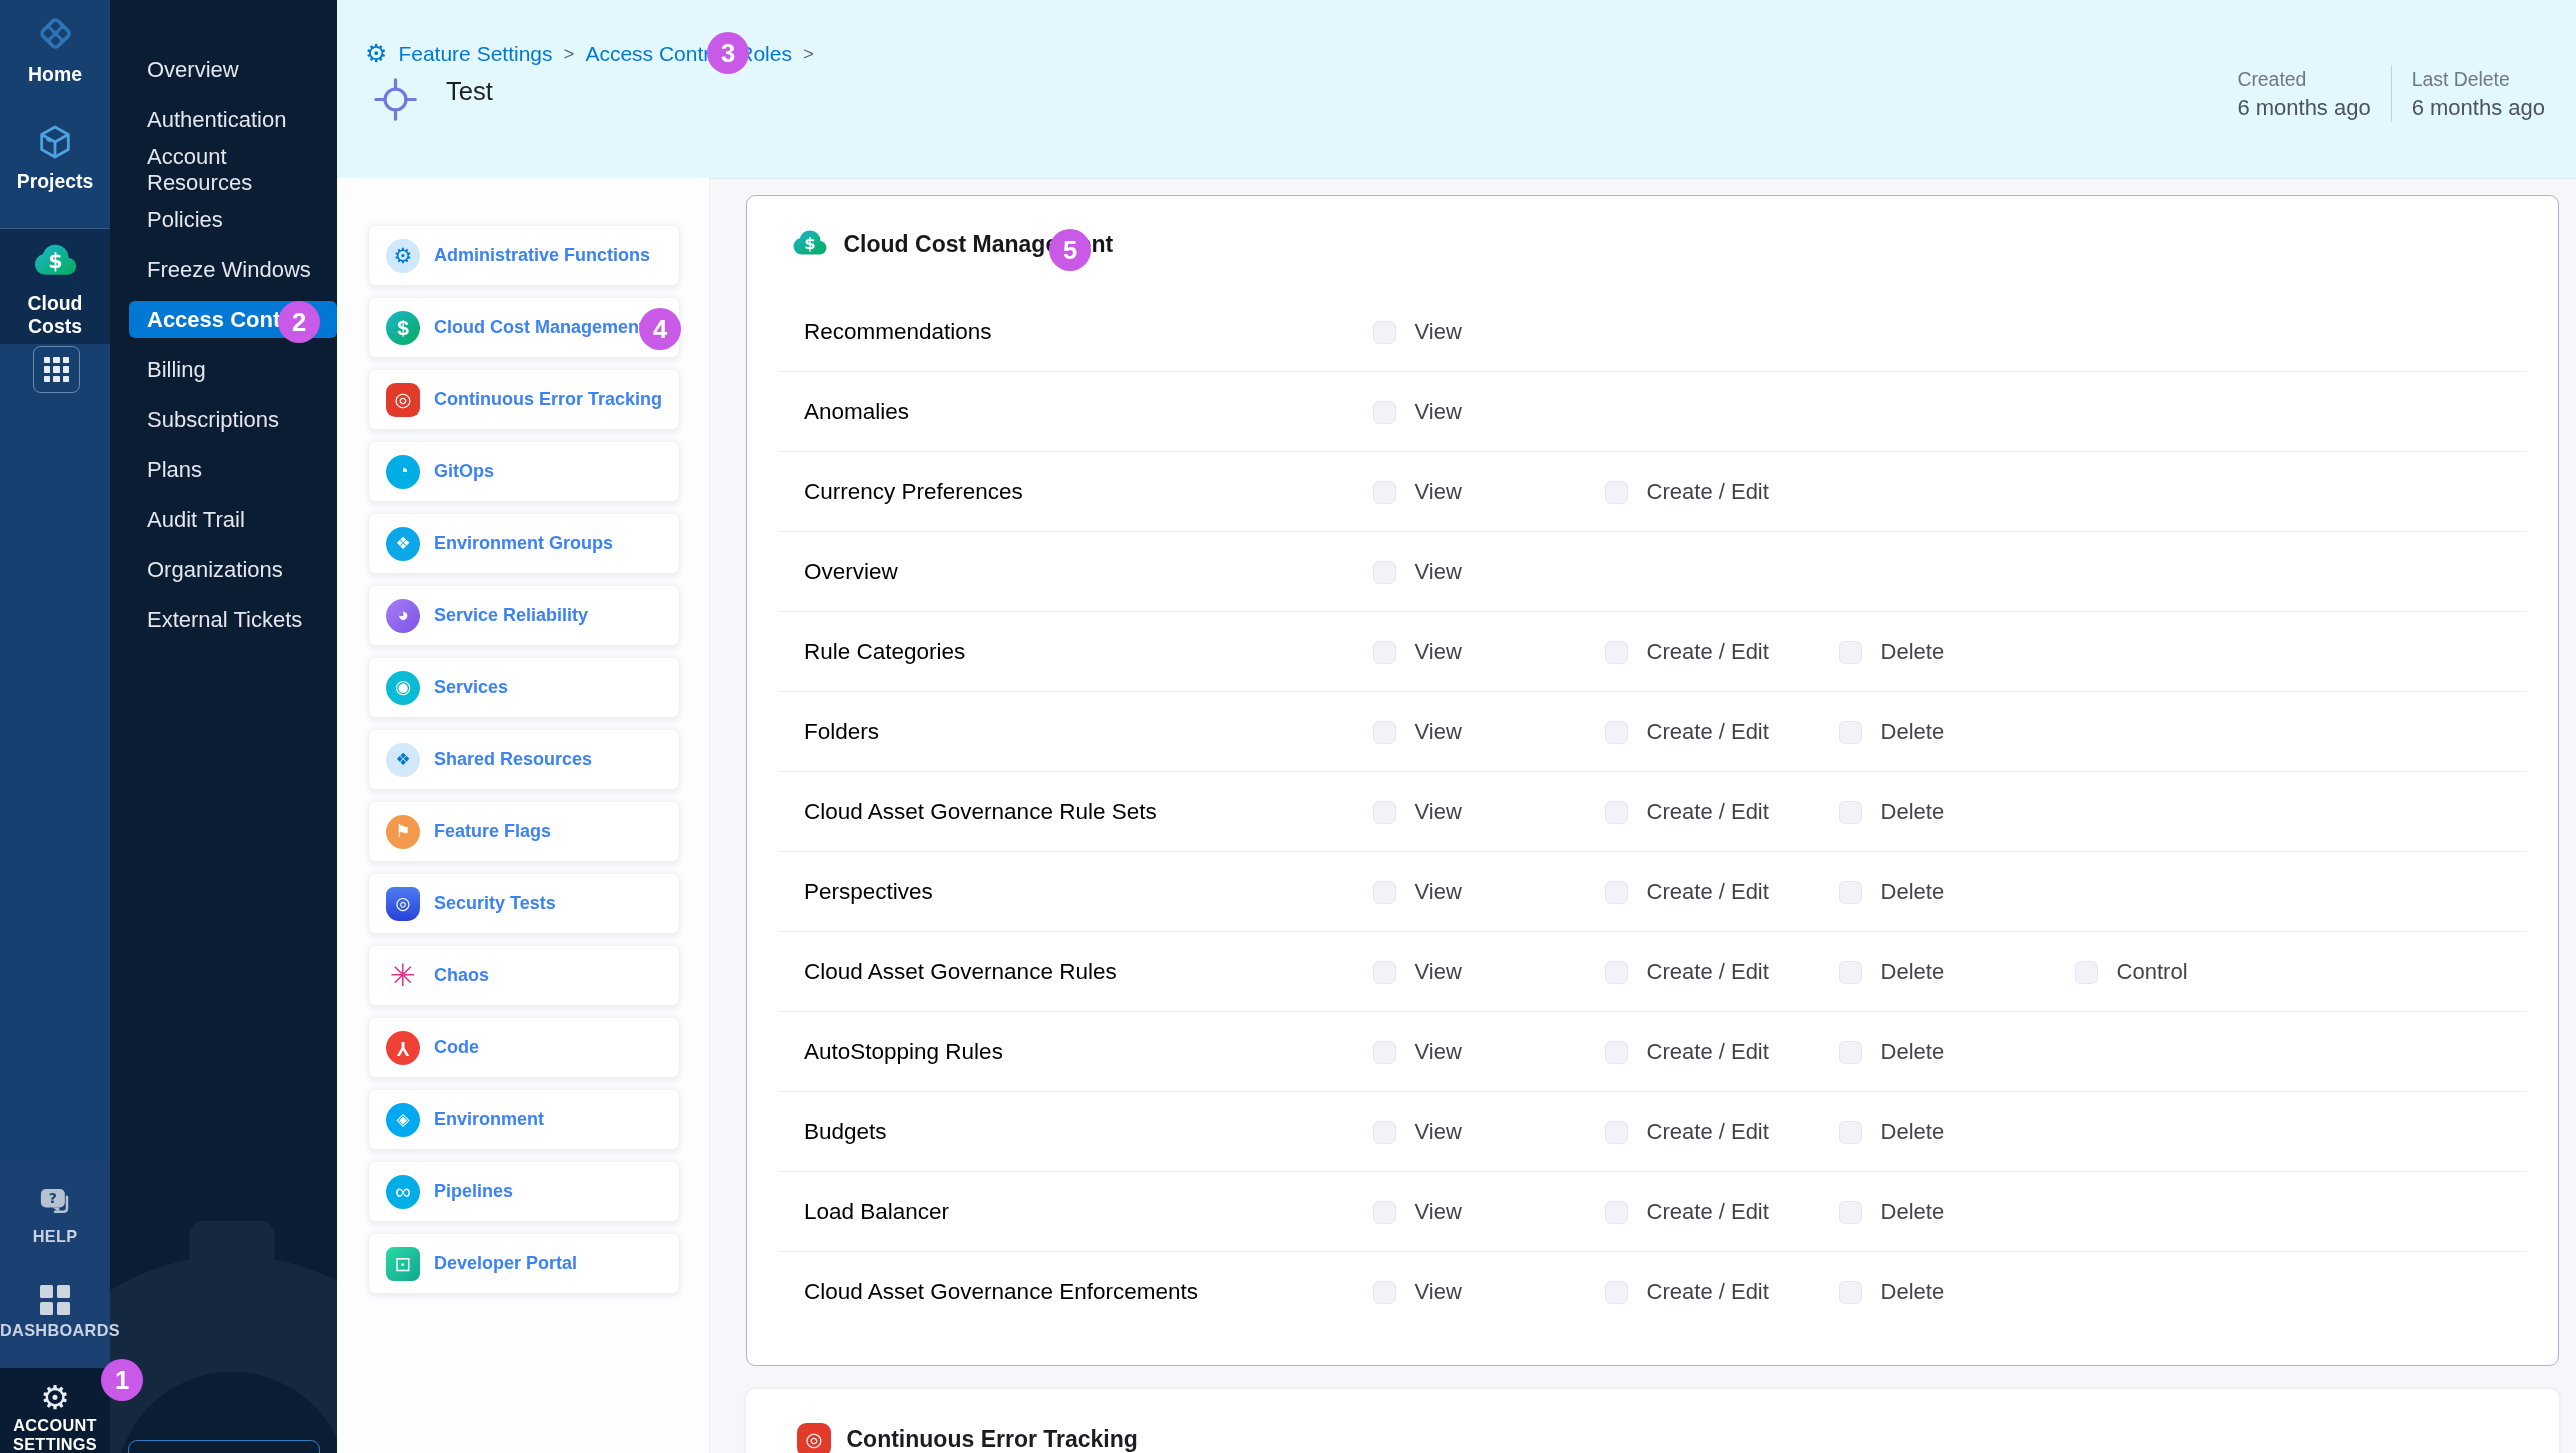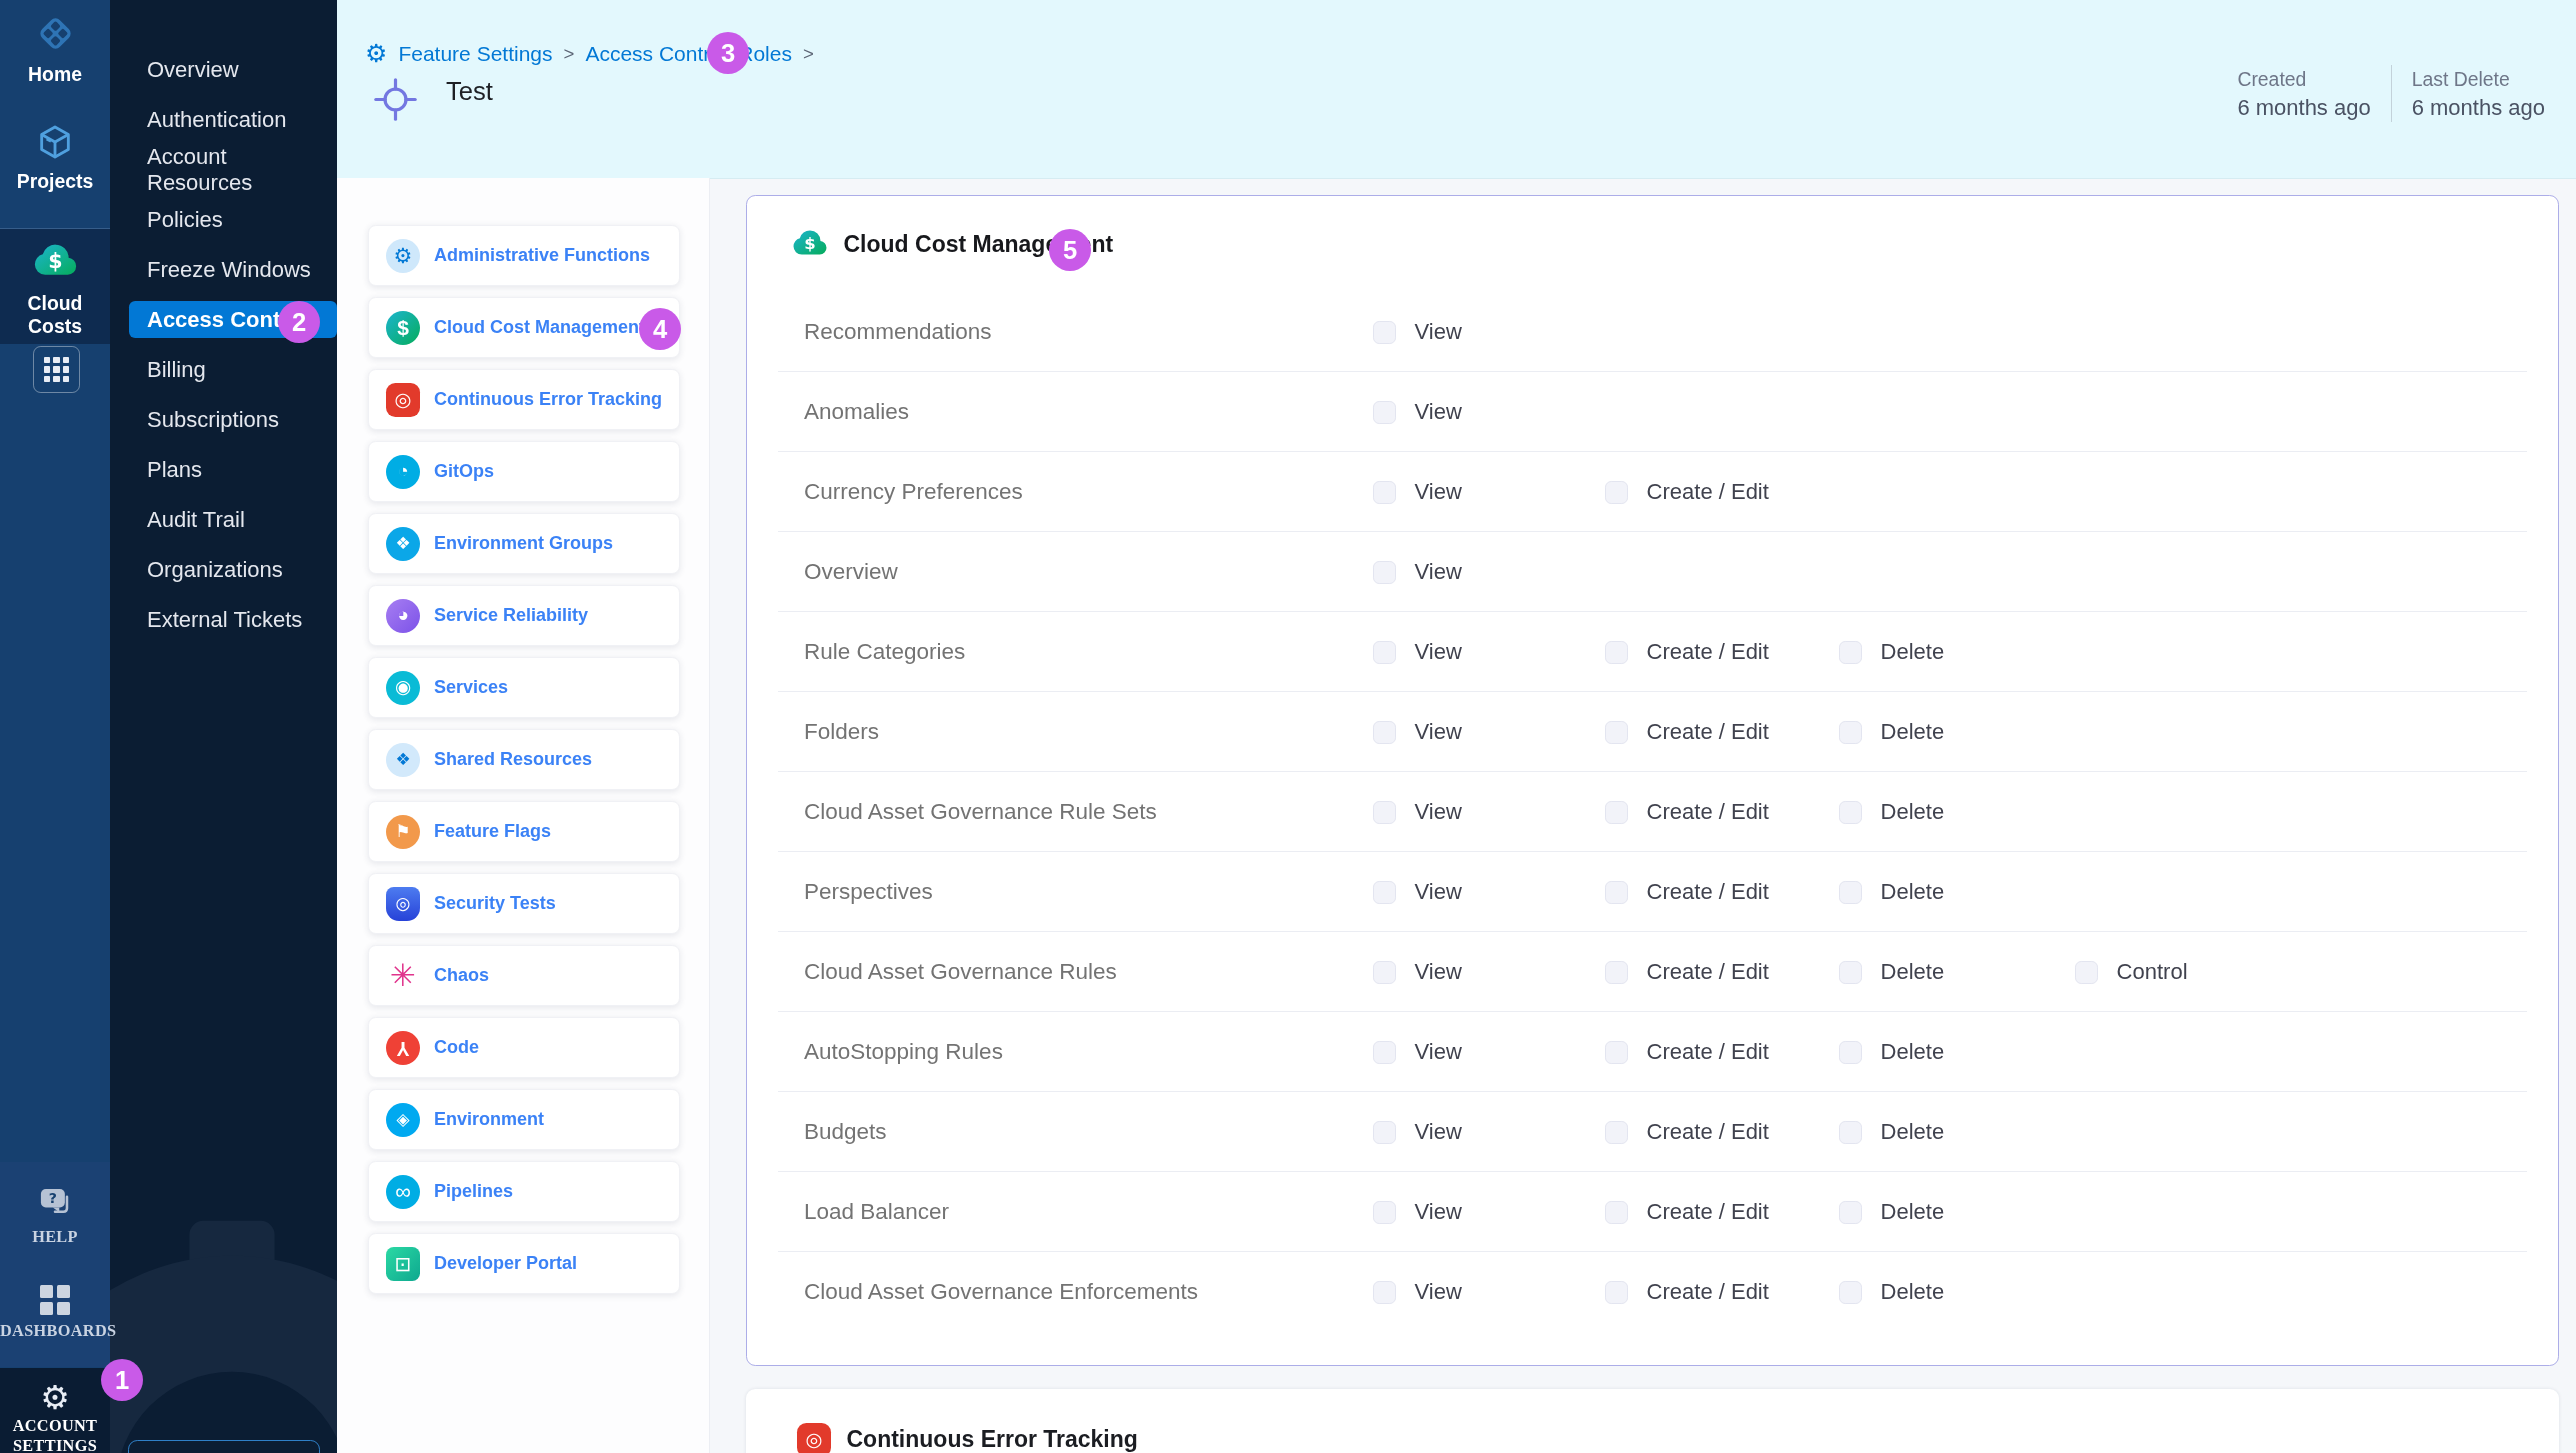--- a/index.html
+++ b/index.html
@@ -6,21 +6,21 @@
   body{
     width:2576px;height:1454px;position:relative;overflow:hidden;
     background:#F5F7FA;
     font-family:"Liberation Sans","DejaVu Sans",sans-serif;
     -webkit-font-smoothing:antialiased;
   }
   
   .rail{position:absolute;left:0;top:0;width:110px;height:1454px;background:#16406F;z-index:5;}
   .rail-block{position:absolute;left:0;width:110px;text-align:center;z-index:2;}
   .rail-label{color:#FFFFFF;font-size:19.4px;font-weight:700;margin-top:4.6px;}
-  .rail-minilabel{color:#C9D3E2;font-size:16.3px;font-weight:700;letter-spacing:.02em;margin-top:6.2px;font-family:Liberation Serif, serif;}
+  .rail-minilabel{color:#C9D3E2;font-size:16.3px;font-weight:700;letter-spacing:.02em;margin-top:6.2px;}
   .rail-divider{position:absolute;left:0;top:228px;width:110px;border-top:0.8px solid rgba(140,170,210,.28);}
   .rail-selected-bg{position:absolute;left:0;top:229px;width:110px;height:115px;background:#0E2B50;z-index:1;}
   .rail-help-bg{position:absolute;left:0;top:1162px;width:110px;height:205px;background:#1B4173;z-index:1;}
   .rail-account-bg{position:absolute;left:0;top:1368px;width:110px;height:86px;background:#0A1C33;z-index:1;}
   .grid-chooser{position:absolute;left:33px;top:346px;width:45px;height:45px;border:1.5px solid rgba(255,255,255,.38);
     border-radius:7.7px;display:flex;align-items:center;justify-content:center;z-index:2;}
   .grid9{display:grid;grid-template-columns:repeat(3,6.2px);grid-template-rows:repeat(3,6.2px);gap:3.1px;}
   .grid9 i{background:#E8EDF5;border-radius:0.8px;}
   .grid4{display:grid;grid-template-columns:repeat(2,13px);grid-template-rows:repeat(2,13px);gap:3.9px;margin:0 auto;width:30px;}
   .grid4 i{background:rgba(255,255,255,.78);border-radius:1.5px;}
@@ -78,21 +78,21 @@
   .main-card{position:absolute;left:746px;top:195px;width:1813px;height:1171px;background:#FFFFFF;
     border:1.5px solid #ACADE8;border-radius:9.3px;box-sizing:border-box;}
   .main-card-header{height:96px;display:flex;align-items:center;padding-left:45px;}
   .section-title{margin-left:15.5px;font-size:23px;font-weight:700;color:#17181C;}
   .sq-icon{width:34px;height:34px;border-radius:9.3px;display:flex;align-items:center;justify-content:center;
     color:#FFF;font-size:19.4px;flex:0 0 34px;}
   .sq-icon.red{background:#E23A2B;}
   .perm-row{position:relative;height:80px;display:flex;align-items:center;padding-left:57px;}
   .perm-row:not(:last-child)::after{content:"";position:absolute;left:31px;right:31px;bottom:0;
     border-bottom:1.5px solid #EBEDF3;}
-  .perm-label{width:569px;flex:0 0 569px;font-size:22.5px;color:#737373;}
+  .perm-label{width:569px;flex:0 0 569px;font-size:22.5px;color:#000000;}
   .perm-cells{display:flex;align-items:center;}
   .perm-cell{display:flex;align-items:center;}
   .perm-cell:nth-of-type(1){width:232px;}
   .perm-cell:nth-of-type(2){width:234px;}
   .perm-cell:nth-of-type(3){width:236px;}
   .perm-cell:nth-of-type(4){width:248px;}
   .checkbox{width:23px;height:23px;border-radius:6.2px;background:#F2F3F9;border:1.5px solid #E3E5F0;
     box-sizing:border-box;cursor:pointer;flex:0 0 23px;}
   .cb-label{margin-left:18.6px;font-size:22px;color:#40424E;}
   

